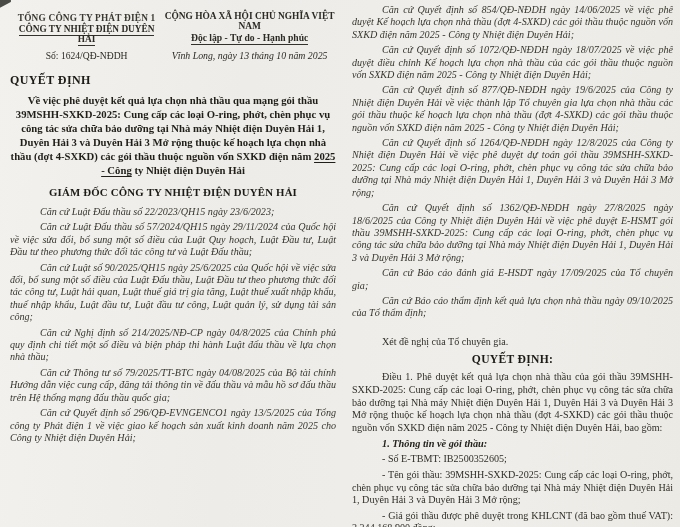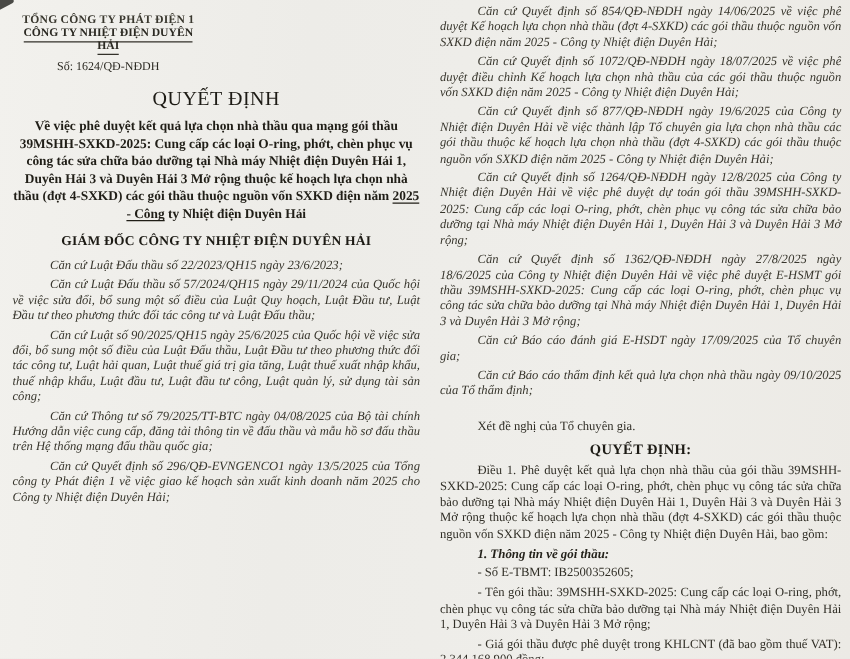--- a/index.html
+++ b/index.html
@@ -20,21 +20,21 @@
   .motto-block{width:53%;text-align:center;}
   .org-parent{font-size:9.3px;font-weight:bold;letter-spacing:.2px;color:#3a382f;}
   .org-name{font-size:9.3px;font-weight:bold;margin-top:1px;}
   .org-name .u-line{border-bottom:1px solid #33312a;padding-bottom:1px;}
   .doc-number{font-size:9.6px;margin-top:6px;}
   .motto1{font-size:9.4px;font-weight:bold;}
   .motto2{font-size:9.6px;font-weight:bold;margin-top:1px;}
   .motto2 .u-line{border-bottom:1px solid #33312a;padding-bottom:1px;}
   .place-date{font-size:9.8px;font-style:italic;margin-top:7px;}
 
-  .decision-heading{text-align:center;font-weight:normal;font-size:16px;
+  .decision-heading{text-align:left;font-weight:bold;font-size:12px;
          letter-spacing:.4px;margin-top:12px;color:#1d1b15;}
   .decision-title{font-weight:bold;font-size:10.7px;line-height:14px;
          text-align:center;margin-top:5px;color:#201e17;}
   .decision-title .u{text-decoration:underline;text-underline-offset:2px;}
   .issuer{text-align:center;font-weight:bold;font-size:10.8px;margin-top:9px;
          letter-spacing:.2px;color:#1d1b15;}
 
   p{margin:0 0 3px 0;}
   .cite{font-style:italic;font-size:10.1px;line-height:12.4px;
         text-align:justify;text-indent:30px;color:#37352c;}
@@ -54,33 +54,39 @@
 <div class="paper">
   <div class="corner-artifact"></div>
 
   <div class="col col-left">
     <div class="header-row">
       <div class="org-block">
         <div class="org-parent">TỔNG CÔNG TY PHÁT ĐIỆN 1</div>
         <div class="org-name"><span class="u-line">CÔNG TY NHIỆT ĐIỆN DUYÊN HẢI</span></div>
         <div class="doc-number">Số: 1624/QĐ-NĐDH</div>
       </div>
+      <div class="motto-block">
+        <div class="motto1">CỘNG HÒA XÃ HỘI CHỦ NGHĨA VIỆT NAM</div>
+        <div class="motto2"><span class="u-line">Độc lập - Tự do - Hạnh phúc</span></div>
+        <div class="place-date">Vĩnh Long, ngày 13 tháng 10 năm 2025</div>
+      </div>
     </div>
 
     <div class="decision-heading">QUYẾT ĐỊNH</div>
 
     <div class="decision-title">
       <span>Về việc phê duyệt kết quả lựa chọn nhà thầu qua mạng gói thầu 39MSHH-SXKD-2025: Cung cấp các loại O-ring, phớt, chèn phục vụ công tác sửa chữa bảo dưỡng tại Nhà máy Nhiệt điện Duyên Hải 1, Duyên Hải 3 và Duyên Hải 3 Mở rộng thuộc kế hoạch lựa chọn nhà thầu (đợt 4-SXKD) các gói thầu thuộc nguồn vốn SXKD điện năm </span><span class="u">2025 - Công</span><span> ty Nhiệt điện Duyên Hải</span>
     </div>
 
     <div class="issuer">GIÁM ĐỐC CÔNG TY NHIỆT ĐIỆN DUYÊN HẢI</div>
 
     <p class="cite first-cite">Căn cứ Luật Đấu thầu số 22/2023/QH15 ngày 23/6/2023;</p>
     <p class="cite">Căn cứ Luật Đấu thầu số 57/2024/QH15 ngày 29/11/2024 của Quốc hội về việc sửa đổi, bổ sung một số điều của Luật Quy hoạch, Luật Đầu tư, Luật Đầu tư theo phương thức đối tác công tư và Luật Đấu thầu;</p>
     <p class="cite">Căn cứ Luật số 90/2025/QH15 ngày 25/6/2025 của Quốc hội về việc sửa đổi, bổ sung một số điều của Luật Đấu thầu, Luật Đầu tư theo phương thức đối tác công tư, Luật hải quan, Luật thuế giá trị gia tăng, Luật thuế xuất nhập khẩu, thuế nhập khẩu, Luật đầu tư, Luật đầu tư công, Luật quản lý, sử dụng tài sản công;</p>
+    <p class="cite">Căn cứ Nghị định số 214/2025/NĐ-CP ngày 04/8/2025 của Chính phủ quy định chi tiết một số điều và biện pháp thi hành Luật đấu thầu về lựa chọn nhà thầu;</p>
     <p class="cite">Căn cứ Thông tư số 79/2025/TT-BTC ngày 04/08/2025 của Bộ tài chính Hướng dẫn việc cung cấp, đăng tải thông tin về đấu thầu và mẫu hồ sơ đấu thầu trên Hệ thống mạng đấu thầu quốc gia;</p>
     <p class="cite">Căn cứ Quyết định số 296/QĐ-EVNGENCO1 ngày 13/5/2025 của Tổng công ty Phát điện 1 về việc giao kế hoạch sản xuất kinh doanh năm 2025 cho Công ty Nhiệt điện Duyên Hải;</p>
 
   </div>
 
   <div class="col col-right">
     <p class="cite">Căn cứ Quyết định số 854/QĐ-NĐDH ngày 14/06/2025 về việc phê duyệt Kế hoạch lựa chọn nhà thầu (đợt 4-SXKD) các gói thầu thuộc nguồn vốn SXKD điện năm 2025 - Công ty Nhiệt điện Duyên Hải;</p>
     <p class="cite">Căn cứ Quyết định số 1072/QĐ-NĐDH ngày 18/07/2025 về việc phê duyệt điều chỉnh Kế hoạch lựa chọn nhà thầu của các gói thầu thuộc nguồn vốn SXKD điện năm 2025 - Công ty Nhiệt điện Duyên Hải;</p>
     <p class="cite">Căn cứ Quyết định số 877/QĐ-NĐDH ngày 19/6/2025 của Công ty Nhiệt điện Duyên Hải về việc thành lập Tổ chuyên gia lựa chọn nhà thầu các gói thầu thuộc kế hoạch lựa chọn nhà thầu (đợt 4-SXKD) các gói thầu thuộc nguồn vốn SXKD điện năm 2025 - Công ty Nhiệt điện Duyên Hải;</p>
     <p class="cite">Căn cứ Quyết định số 1264/QĐ-NĐDH ngày 12/8/2025 của Công ty Nhiệt điện Duyên Hải về việc phê duyệt dự toán gói thầu 39MSHH-SXKD-2025: Cung cấp các loại O-ring, phớt, chèn phục vụ công tác sửa chữa bảo dưỡng tại Nhà máy Nhiệt điện Duyên Hải 1, Duyên Hải 3 và Duyên Hải 3 Mở rộng;</p>

